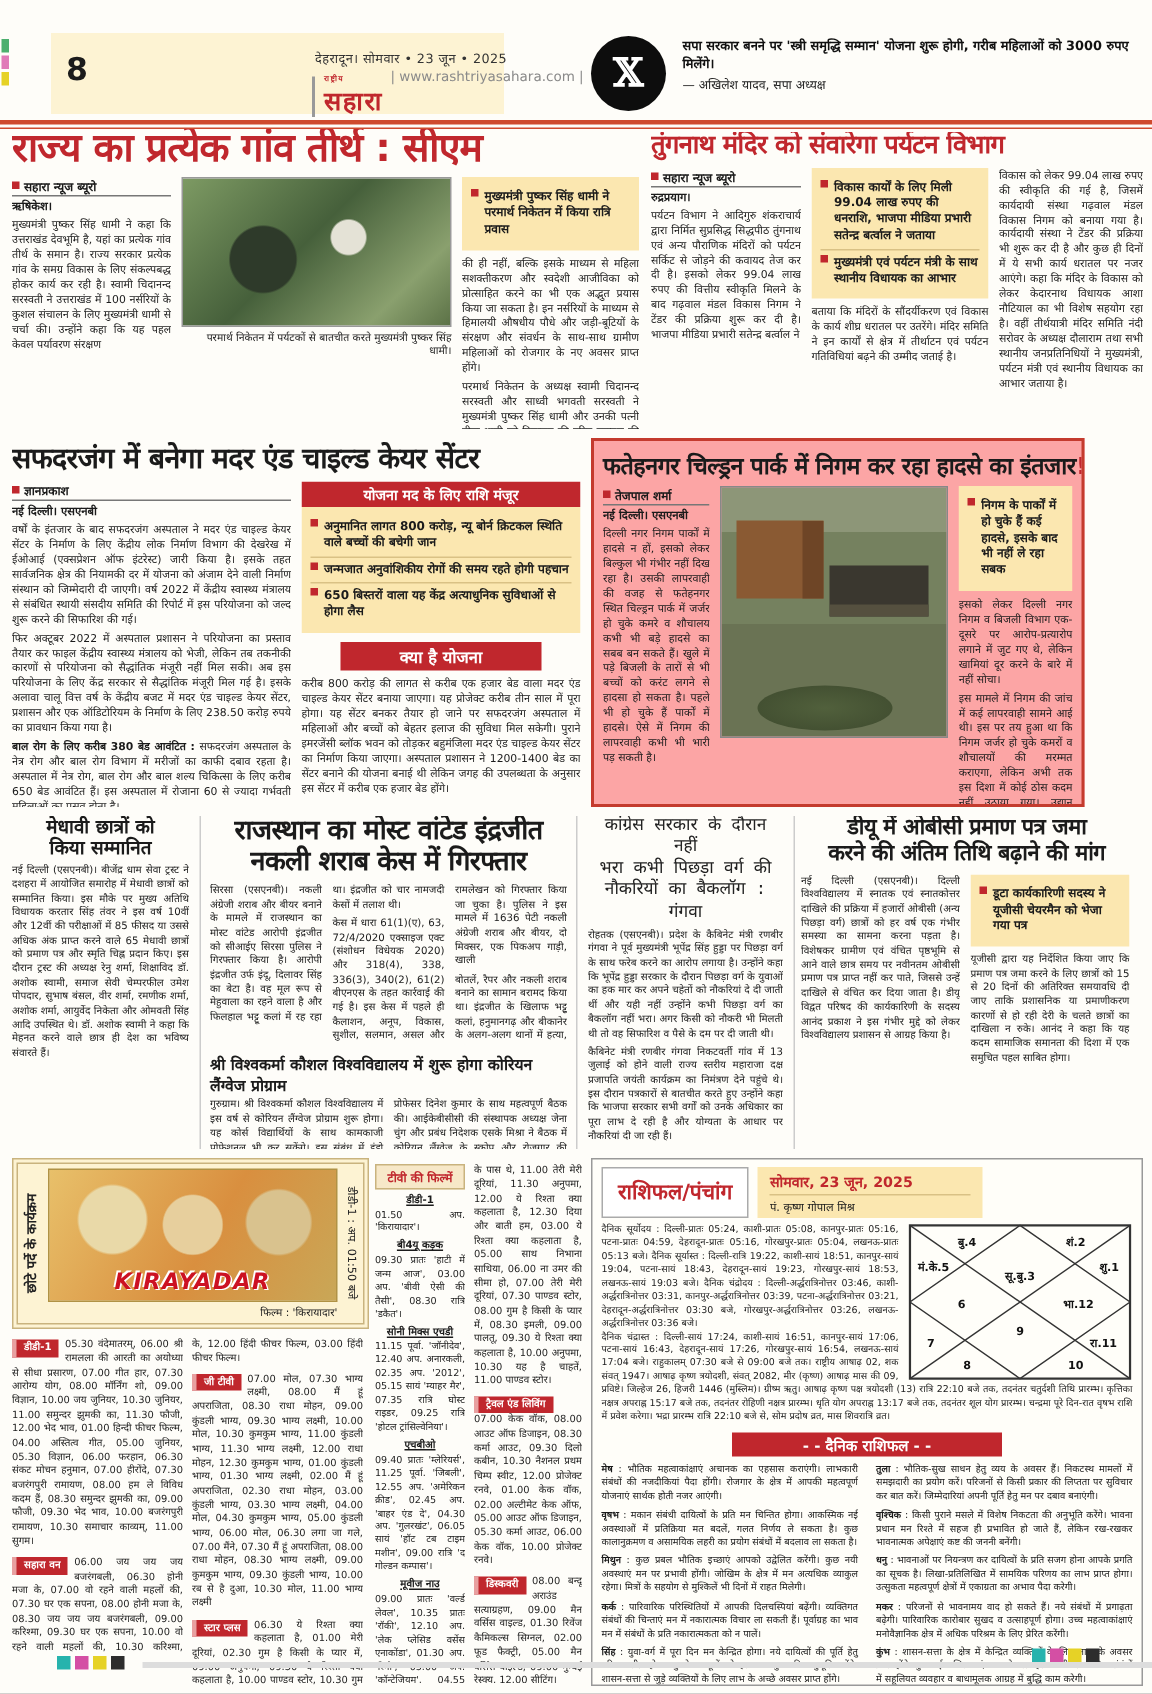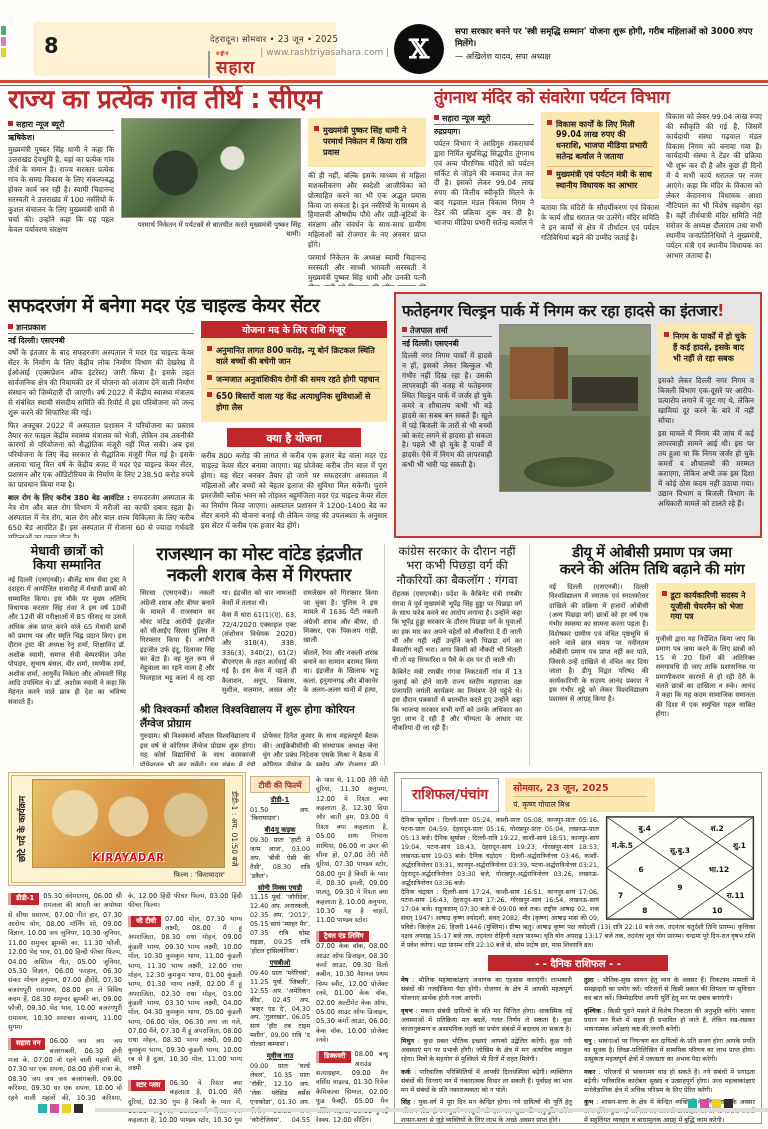--- a/index.html
+++ b/index.html
@@ -51,56 +51,56 @@
   .photo-lead{width:100%;height:100px;background:
       radial-gradient(circle at 62% 40%, #e4e2d6 0 9%, transparent 10%),
       radial-gradient(circle at 30% 55%, #2e3a2a 0 16%, transparent 17%),
       linear-gradient(135deg,#7d9a63,#46603b 45%,#8aa06e 80%,#5c7247);
     border:1px solid #999;}
 
   
   .a2{position:absolute;left:8px;top:292px;width:380px;height:246px;overflow:hidden;}
   .a2 h2{font-size:19px;font-weight:bold;letter-spacing:-0.4px;margin-bottom:3px;}
   .scheme-head{background:var(--red);color:#fff;font-weight:bold;font-size:11px;text-align:center;width:72%;margin:6px auto 4px;padding:2px 0;}
-  .a3{position:absolute;left:394px;top:292px;width:368px;height:246px;border:2px solid #c43b2e;padding:5px 6px;overflow:hidden;background:#e5e5e5;}
+  .a3{position:absolute;left:394px;top:292px;width:329px;height:246px;border:2px solid #c43b2e;padding:5px 6px;overflow:hidden;background:#fca5a5;}
   .a3 h2{font-size:15.5px;font-weight:bold;letter-spacing:-0.3px;white-space:nowrap;margin-bottom:3px;}
   .photo-park{width:152px;height:168px;flex:none;border:1px solid #888;background:
       linear-gradient(180deg,#8d9678 0 18%,#75815f 18% 55%,#6a7354 55%);position:relative;overflow:hidden;}
   .photo-park .shed{position:absolute;left:10px;top:22px;width:58px;height:52px;background:#8a5a33;box-shadow:inset -14px 0 #6e4526;}
   .photo-park .openings{position:absolute;right:12px;top:52px;width:66px;height:34px;background:#3a372f;box-shadow:inset 0 -8px #55503f;}
   .photo-park .bush{position:absolute;left:24px;bottom:4px;width:90px;height:30px;border-radius:50%;background:radial-gradient(#51603c,#3e4a2e);}
 
   
   .row3{position:absolute;left:8px;top:544px;width:754px;height:222px;display:flex;gap:7px;}
   .row3 > div{overflow:hidden;}
   .c-medhavi{width:118px;}
   .c-medhavi h3{font-size:12.5px;text-align:center;font-weight:bold;line-height:1.15;margin-bottom:3px;}
   .c-raj{width:252px;border-left:1px solid #ccc;border-right:1px solid #ccc;padding:0 6px;}
   .c-raj h2{font-size:18px;font-weight:bold;text-align:center;line-height:1.15;letter-spacing:-0.4px;margin-bottom:4px;}
   .c-raj .threecol{column-count:3;column-gap:7px;height:108px;overflow:hidden;}
   .vishva h3{font-size:10.5px;font-weight:bold;margin:5px 0 2px;}
   .vishva .twocol{column-count:2;column-gap:7px;height:64px;overflow:hidden;}
   .c-cong{width:130px;}
-  .c-cong h3{font-size:11.5px;font-weight:normal;color:#222;text-align:center;line-height:1.25;margin-bottom:3px;}
-  .c-du{width:226px;border-left:1px solid #ccc;padding-left:19px;}
+  .c-cong h3{font-size:11.5px;font-weight:normal;color:#222;text-align:center;line-height:1.25;margin-bottom:3px;font-family:Liberation Mono, monospace;}
+  .c-du{width:226px;border-left:1px solid #ccc;padding-left:4px;}
   .c-du h2{font-size:14.5px;font-weight:bold;text-align:center;line-height:1.2;letter-spacing:-0.3px;margin-bottom:4px;}
 
   
   .tvbox{position:absolute;left:8px;top:772px;width:238px;height:114px;background:var(--cream);
     border:1px solid #c9b37e;outline:1px solid #c9b37e;outline-offset:-4px;display:flex;align-items:stretch;padding:6px;gap:4px;}
   .vlabel{writing-mode:vertical-rl;transform:rotate(180deg);font-size:9px;font-weight:bold;text-align:center;color:#222;flex:none;}
   .vlabel2{writing-mode:vertical-rl;font-size:7.5px;text-align:center;color:#222;flex:none;}
   .posterwrap{flex:1;display:flex;flex-direction:column;}
   .poster{flex:1;border:1px solid #b09245;position:relative;overflow:hidden;
     background:radial-gradient(circle at 22% 38%, #e9d9a8 0 14%, transparent 15%),
                radial-gradient(circle at 50% 42%, #e7cf9d 0 18%, transparent 19%),
                radial-gradient(circle at 80% 40%, #d9c28e 0 13%, transparent 14%),
                linear-gradient(120deg,#e8c06a,#d98f3f 55%,#c9a757);}
-  .poster .title{position:absolute;left:0;right:0;bottom:4px;text-align:center;font-size:10px;font-weight:bold;
-    color:#cc1122;text-shadow:1px 1px 0 #fff,-1px -1px 0 #fff;letter-spacing:1px;}
+  .poster .title{position:absolute;left:0;right:0;bottom:4px;text-align:center;font-size:15px;font-weight:bold;
+    font-style:italic;color:#cc1122;text-shadow:1px 1px 0 #fff,-1px -1px 0 #fff;letter-spacing:1px;}
   .tvcols{position:absolute;top:892px;}
   .tvtext{font-size:6.6px;line-height:1.42;text-align:justify;}
   .chip{float:left;background:var(--red);color:#fff;font-size:6.8px;font-weight:bold;padding:1px 5px;margin:1px 4px 0 0;border-left:3px solid #e8a0a0;}
   .tv-entry{margin-bottom:5px;}
   .films-box{position:absolute;left:250px;top:776px;width:60px;height:346px;overflow:hidden;}
   .films-head{background:#f7e8c8;border:1px solid #c9b37e;color:var(--red);font-weight:bold;font-size:8px;text-align:center;padding:2px 1px;margin-bottom:3px;}
   .films p{font-size:6.4px;line-height:1.4;text-align:justify;margin-bottom:3px;}
   .films b{display:block;text-align:center;text-decoration:underline;font-size:6.8px;}
   .colD{position:absolute;left:316px;top:776px;width:72px;height:346px;overflow:hidden;}
 

